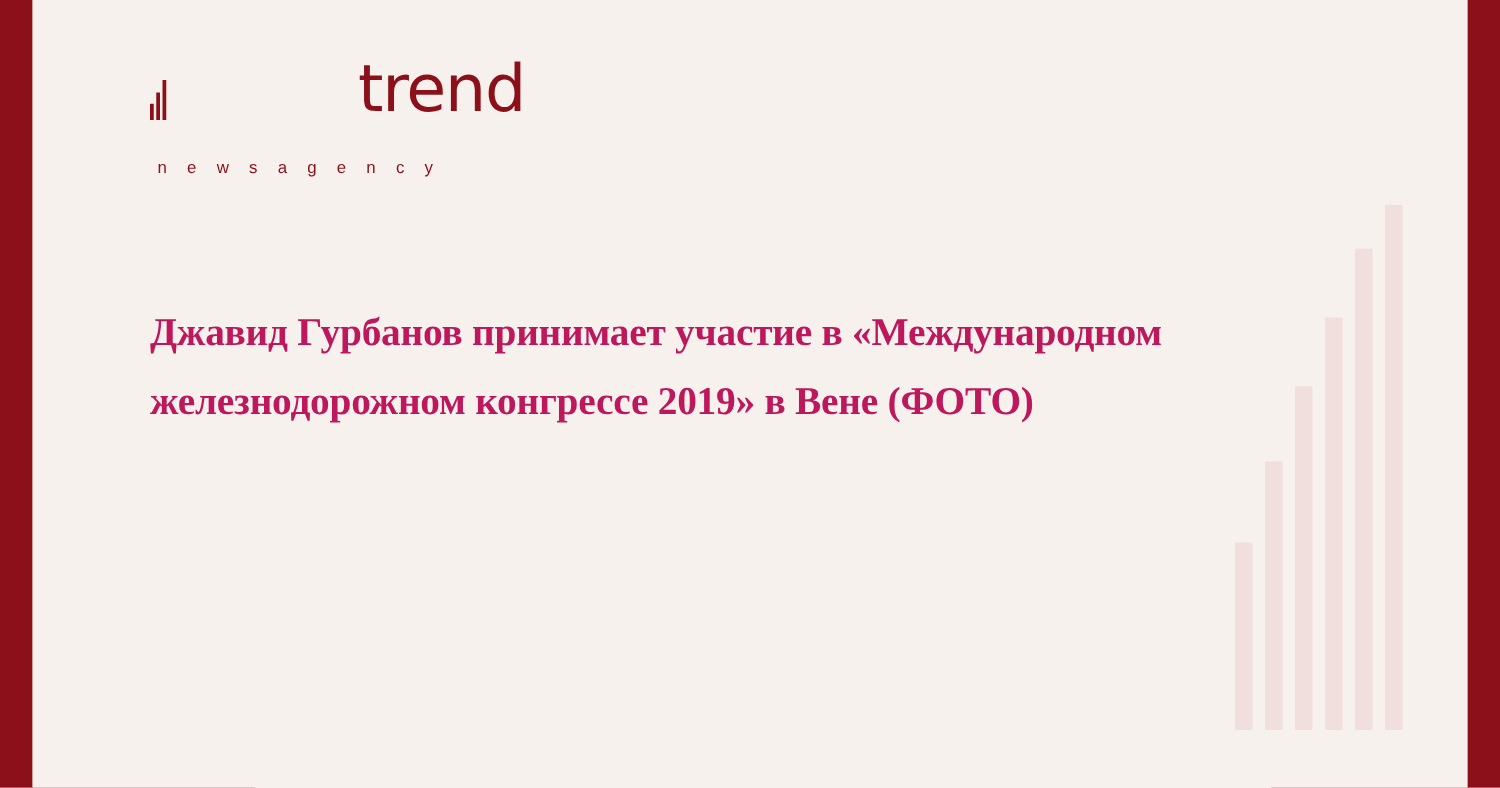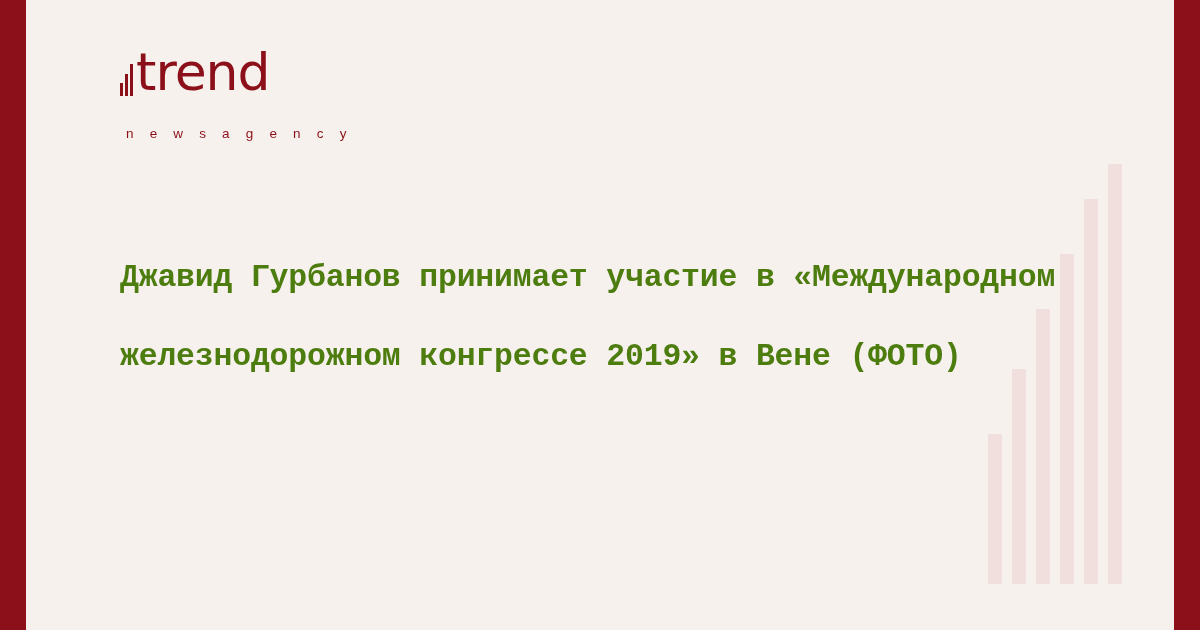--- a/index.html
+++ b/index.html
@@ -61,20 +61,21 @@
   .logo {
     position: absolute;
     left: 94px;
     top: 44px;
     width: 300px;
   }
   .logo-word {
     display: flex;
     align-items: flex-end;
     height: 54px;
+    justify-content: space-between;
   }
   .logo-mark {
     display: inline-flex;
     align-items: flex-end;
     gap: 2px;
     height: 44px;
     margin-right: 3px;
     padding-bottom: 2px;
   }
   .logo-mark i {
@@ -102,25 +103,25 @@
     color: #8c1019;
     font-weight: 400;
   }
 
   
   .headline {
     position: absolute;
     left: 94px;
     top: 238px;
     width: 960px;
-    font-family: Liberation Mono, monospace;
+    font-family: Liberation Serif, serif;
     font-size: 31.5px;
-    line-height: 79px;
+    line-height: 55px;
     font-weight: 700;
-    color: #4d7c0f;
+    color: #be185d;
     letter-spacing: -0.2px;
   }
 </style>
 </head>
 <body>
 
 <div class="card">
   <div class="inner">
 
     <div class="bars">

